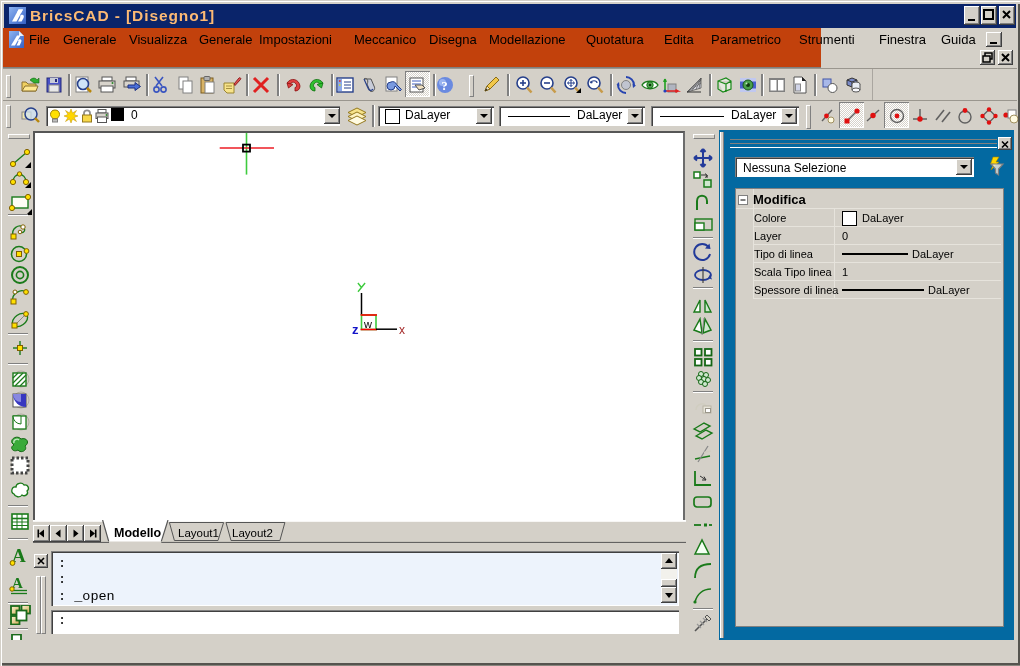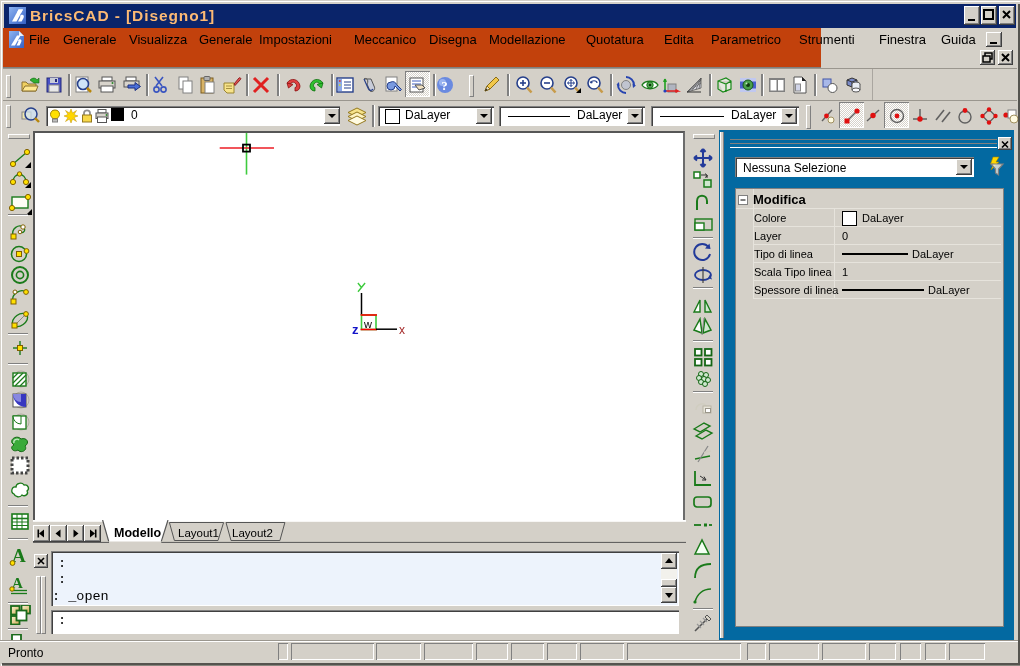--- a/index.html
+++ b/index.html
@@ -722,53 +722,34 @@
 
 <div id="cmdwin">
   <div class="tbtn" style="left:1px;top:9px;width:14px;height:14px"><svg width="14" height="14">
           <path d="M4 4 L10 10 M10 4 L4 10" stroke="#000" stroke-width="1.6"></path>
         </svg></div>
   <div class="grip" style="left:3px;top:31px;height:56px"></div>
   <div class="grip" style="left:8px;top:31px;height:56px"></div>
   <div id="cmdhist">
     <div style="position:absolute;left:7px;top:5px;">:</div>
     <div style="position:absolute;left:7px;top:21px;">:</div>
-    <div style="position:absolute;left:1px;top:38px;">: _open</div>
+    <div style="position:absolute;left:7px;top:38px;">: _open</div>
     <div style="position:absolute;right:2px;top:2px;width:16px;height:50px;background:#d4d0c8;">
       <div class="tbtn" style="left:0;top:0;width:16px;height:16px"><svg width="16" height="16">
               <path d="M8 5 L12 10 L4 10 Z" fill="#000"></path>
             </svg></div>
       <div style="position:absolute;left:0;top:16px;width:16px;height:10px;background:#f2f1ec"></div>
       <div class="tbtn" style="left:0;top:26px;width:16px;height:8px"></div>
       <div class="tbtn" style="left:0;top:34px;width:16px;height:16px"><svg width="16" height="16">
               <path d="M8 11 L12 6 L4 6 Z" fill="#000"></path>
             </svg></div>
     </div>
   </div>
   <div id="cmdin">
         <div style="position:absolute;left:7px;top:3px;">:</div>
       </div>
 </div>
 
-<div id="statusbar">
-  <span style="position:absolute;left:8px;top:5px;font-size:12px;">Pronto</span>
-  <div class="cell" style="left:278px;width:10px"></div>
-  <div class="cell" style="left:291px;width:83px"></div>
-  <div class="cell" style="left:376px;width:45px"></div>
-  <div class="cell" style="left:424px;width:49px"></div>
-  <div class="cell" style="left:476px;width:32px"></div>
-  <div class="cell" style="left:511px;width:33px"></div>
-  <div class="cell" style="left:547px;width:30px"></div>
-  <div class="cell" style="left:580px;width:44px"></div>
-  <div class="cell" style="left:627px;width:114px"></div>
-  <div class="cell" style="left:747px;width:19px"></div>
-  <div class="cell" style="left:769px;width:50px"></div>
-  <div class="cell" style="left:822px;width:44px"></div>
-  <div class="cell" style="left:869px;width:27px"></div>
-  <div class="cell" style="left:900px;width:21px"></div>
-  <div class="cell" style="left:925px;width:21px"></div>
-  <div class="cell" style="left:949px;width:36px"></div>
-</div>
 
 <div style="position:absolute;left:1018px;top:4px;width:2px;height:660px;background:#55544f"></div>
 <div style="position:absolute;left:2px;top:663px;width:1020px;height:2px;background:#55544f"></div>
 <div style="position:absolute;left:2px;top:665px;width:1020px;height:1px;background:#8a877f"></div>
 </div>
 
 </body></html>

